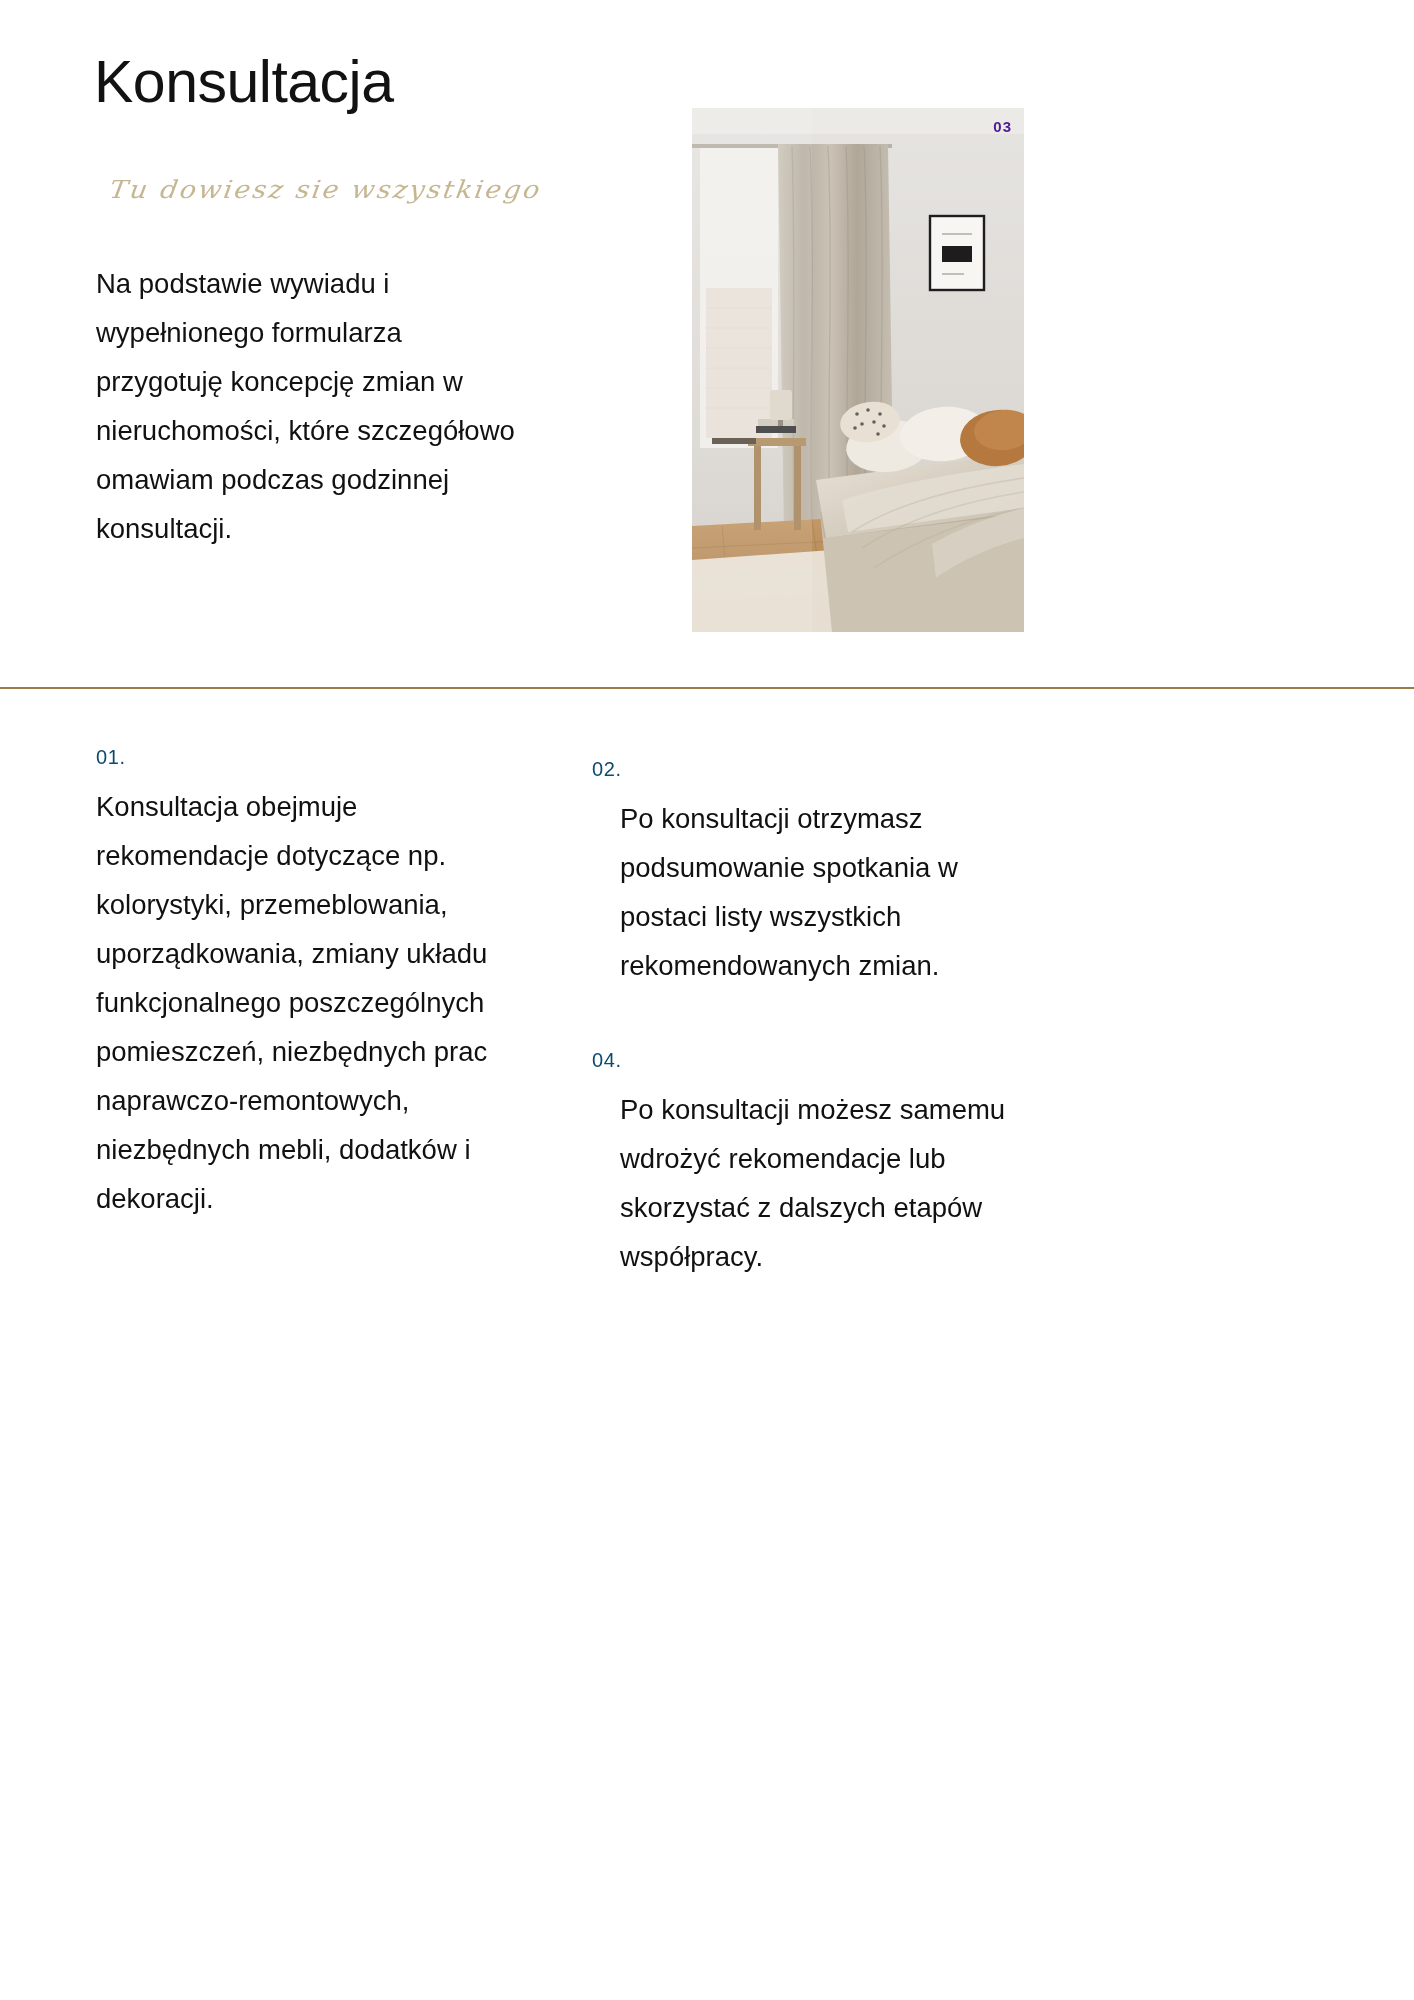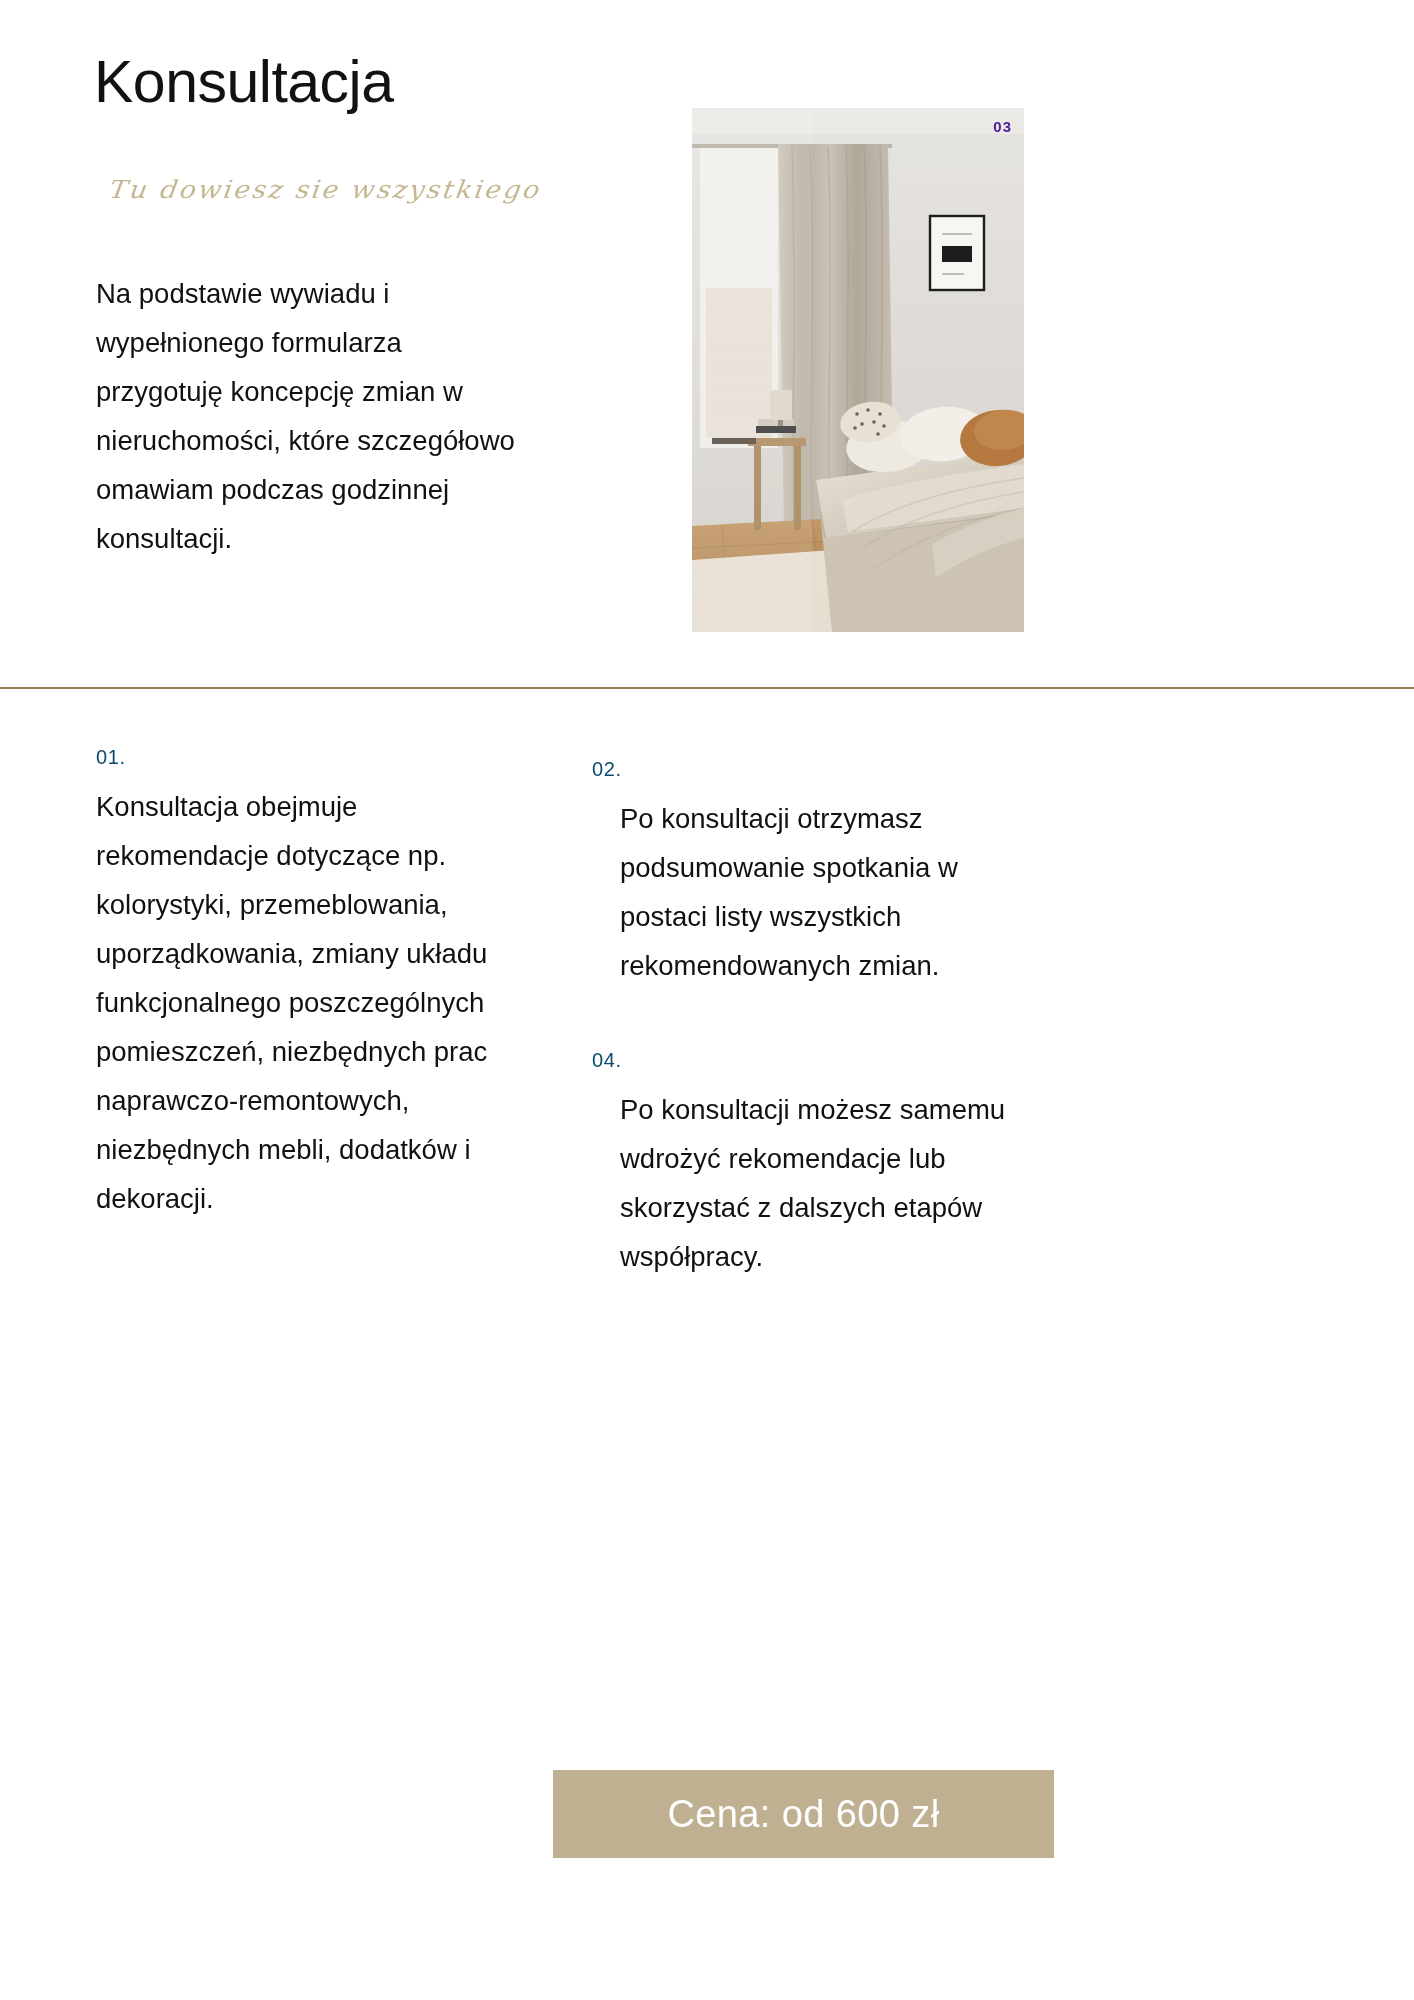--- a/index.html
+++ b/index.html
@@ -49,21 +49,21 @@
     color:#c3b48d;
     white-space:nowrap;
     transform:skewX(-9deg) scaleY(0.92);
     transform-origin:left center;
     opacity:0.95;
   }
 
   .intro-paragraph {
     position:absolute;
     left:96px;
-    top:270px;
+    top:260px;
     width:420px;
     font-size:27.5px;
     line-height:1.78;
     font-weight:400;
     color:#111111;
   }
 
   
   .hero-image {
     position:absolute;
@@ -320,16 +320,13 @@
     </div>
 
     <div class="block-gap"></div>
 
     <div class="item">
       <div class="item-number">04.</div>
       <div class="item-body">Po konsultacji możesz samemu wdrożyć rekomendacje lub skorzystać z dalszych etapów współpracy.</div>
     </div>
   </div>
 
-  <div class="price-banner">
-    <span class="price-banner-label">Cena: od 600 zł</span>
-  </div>
 </div>
 
 </body></html>

